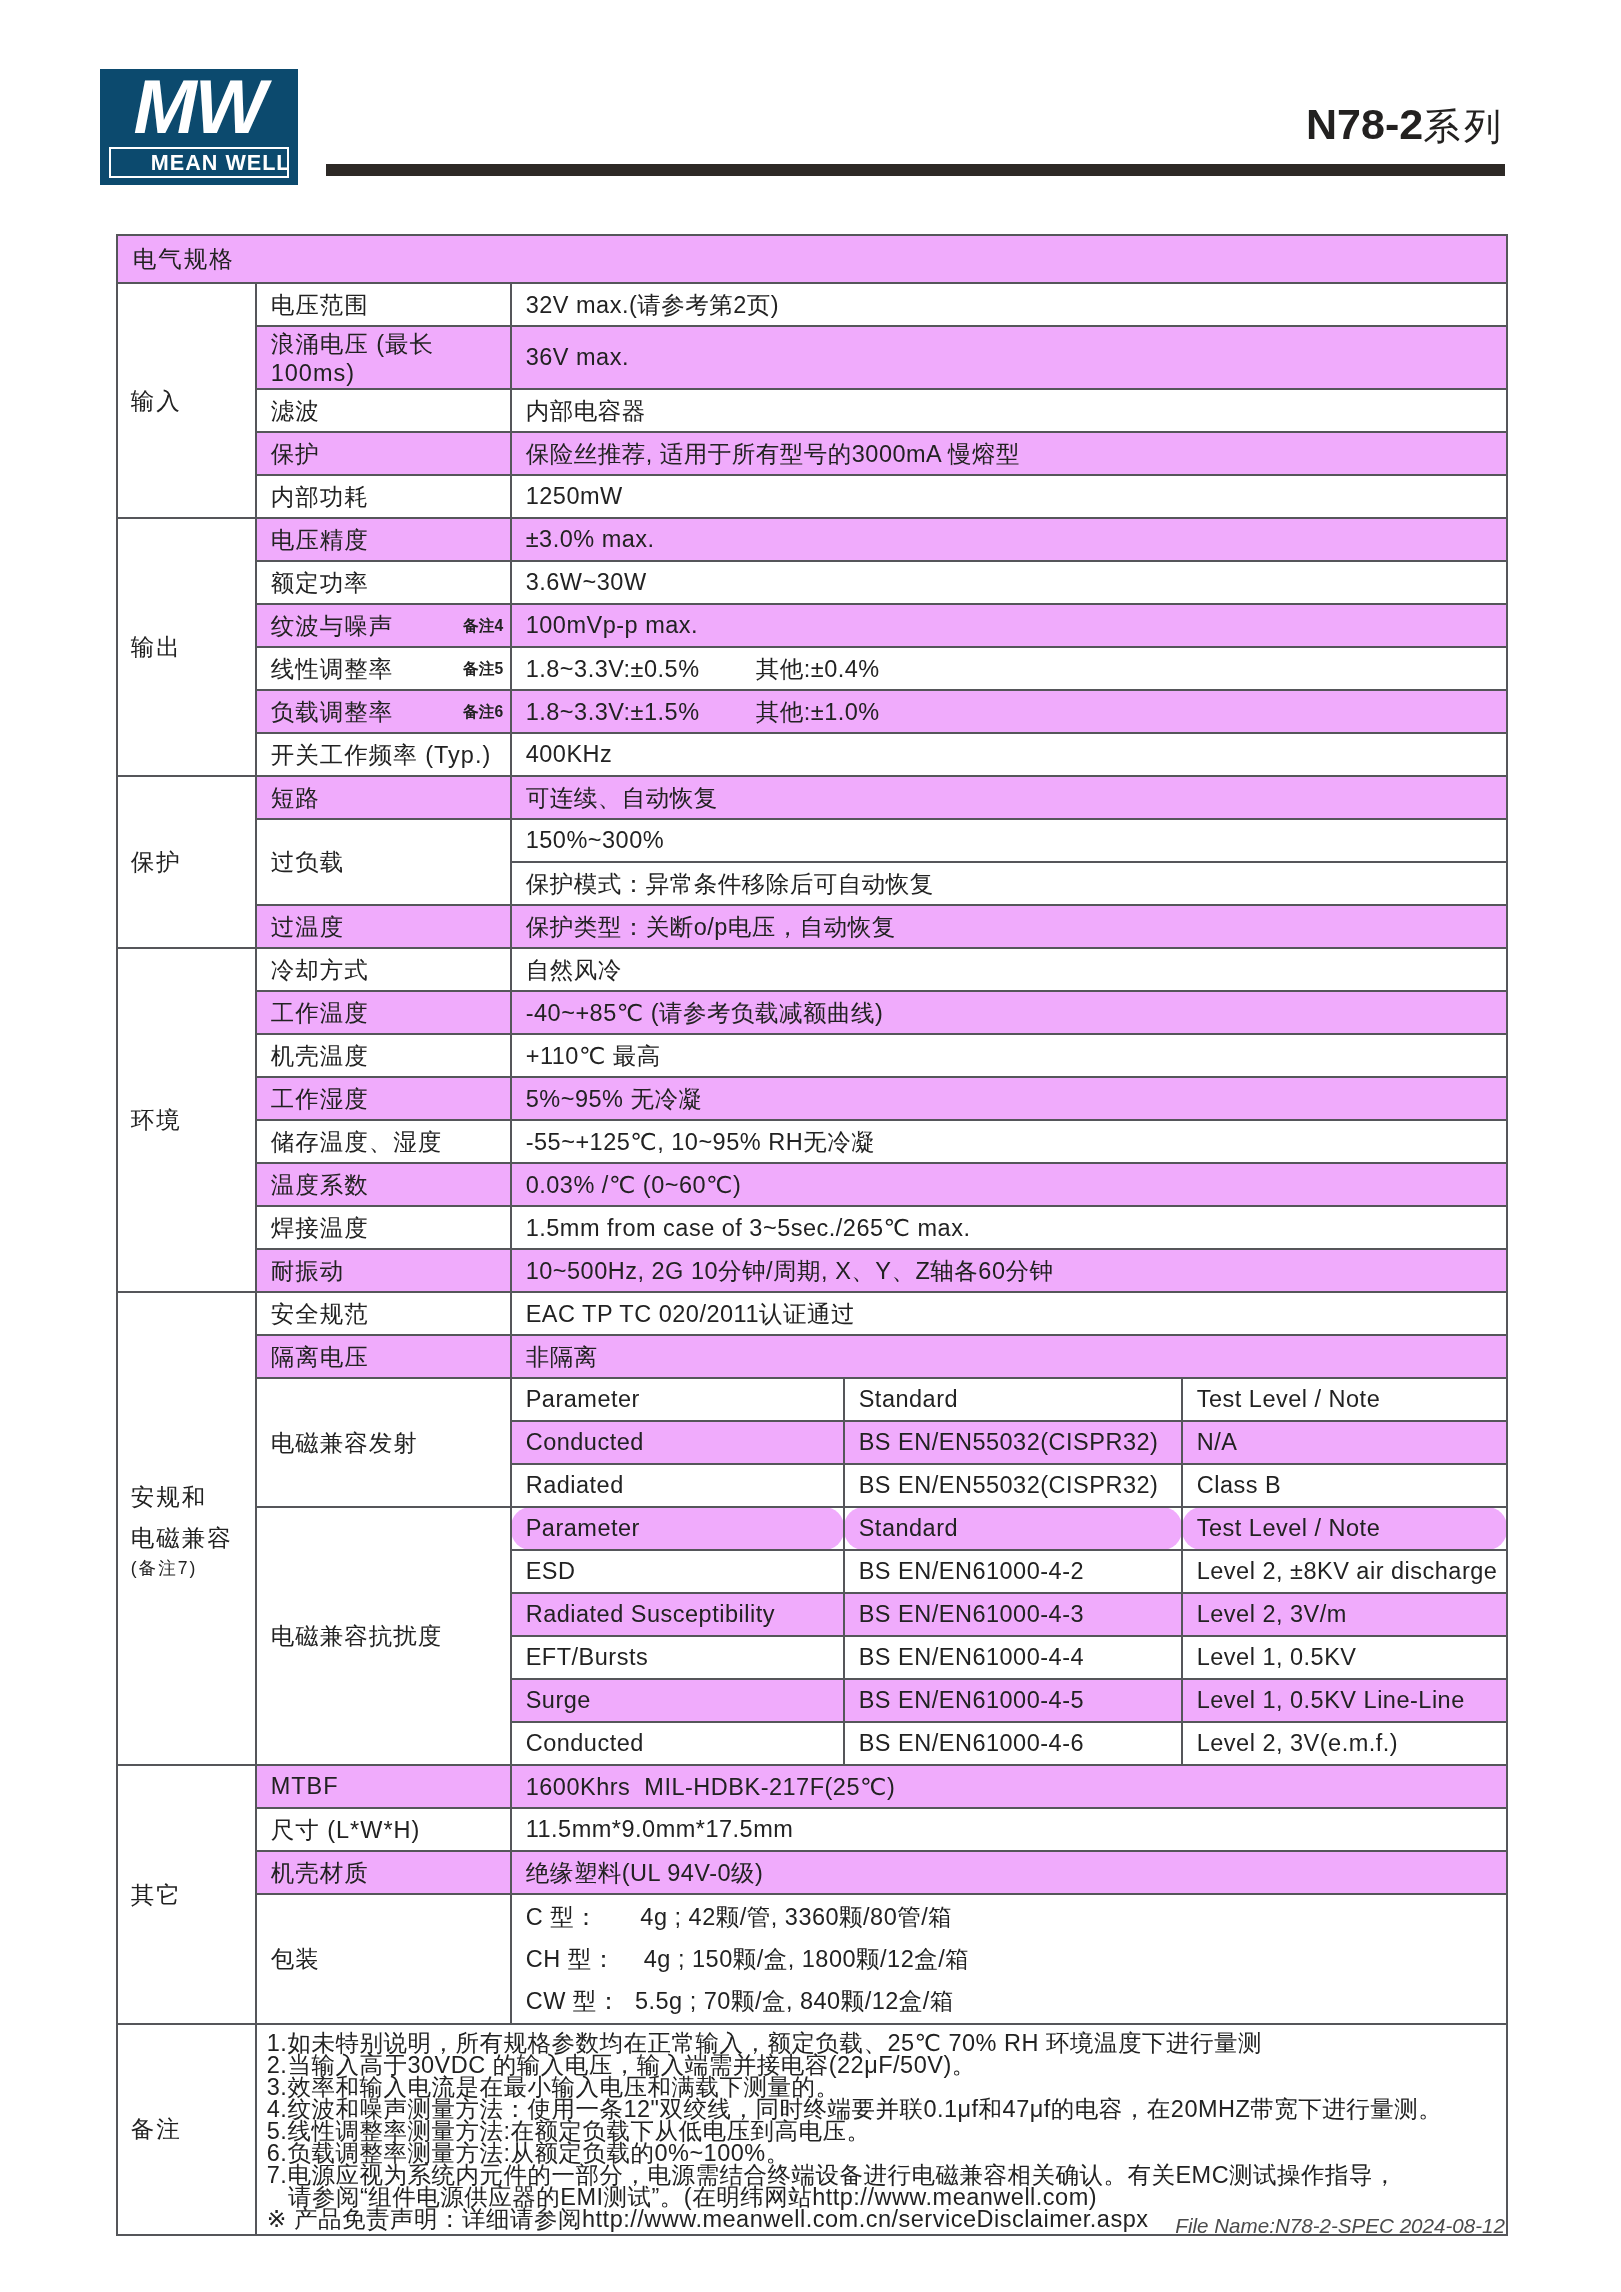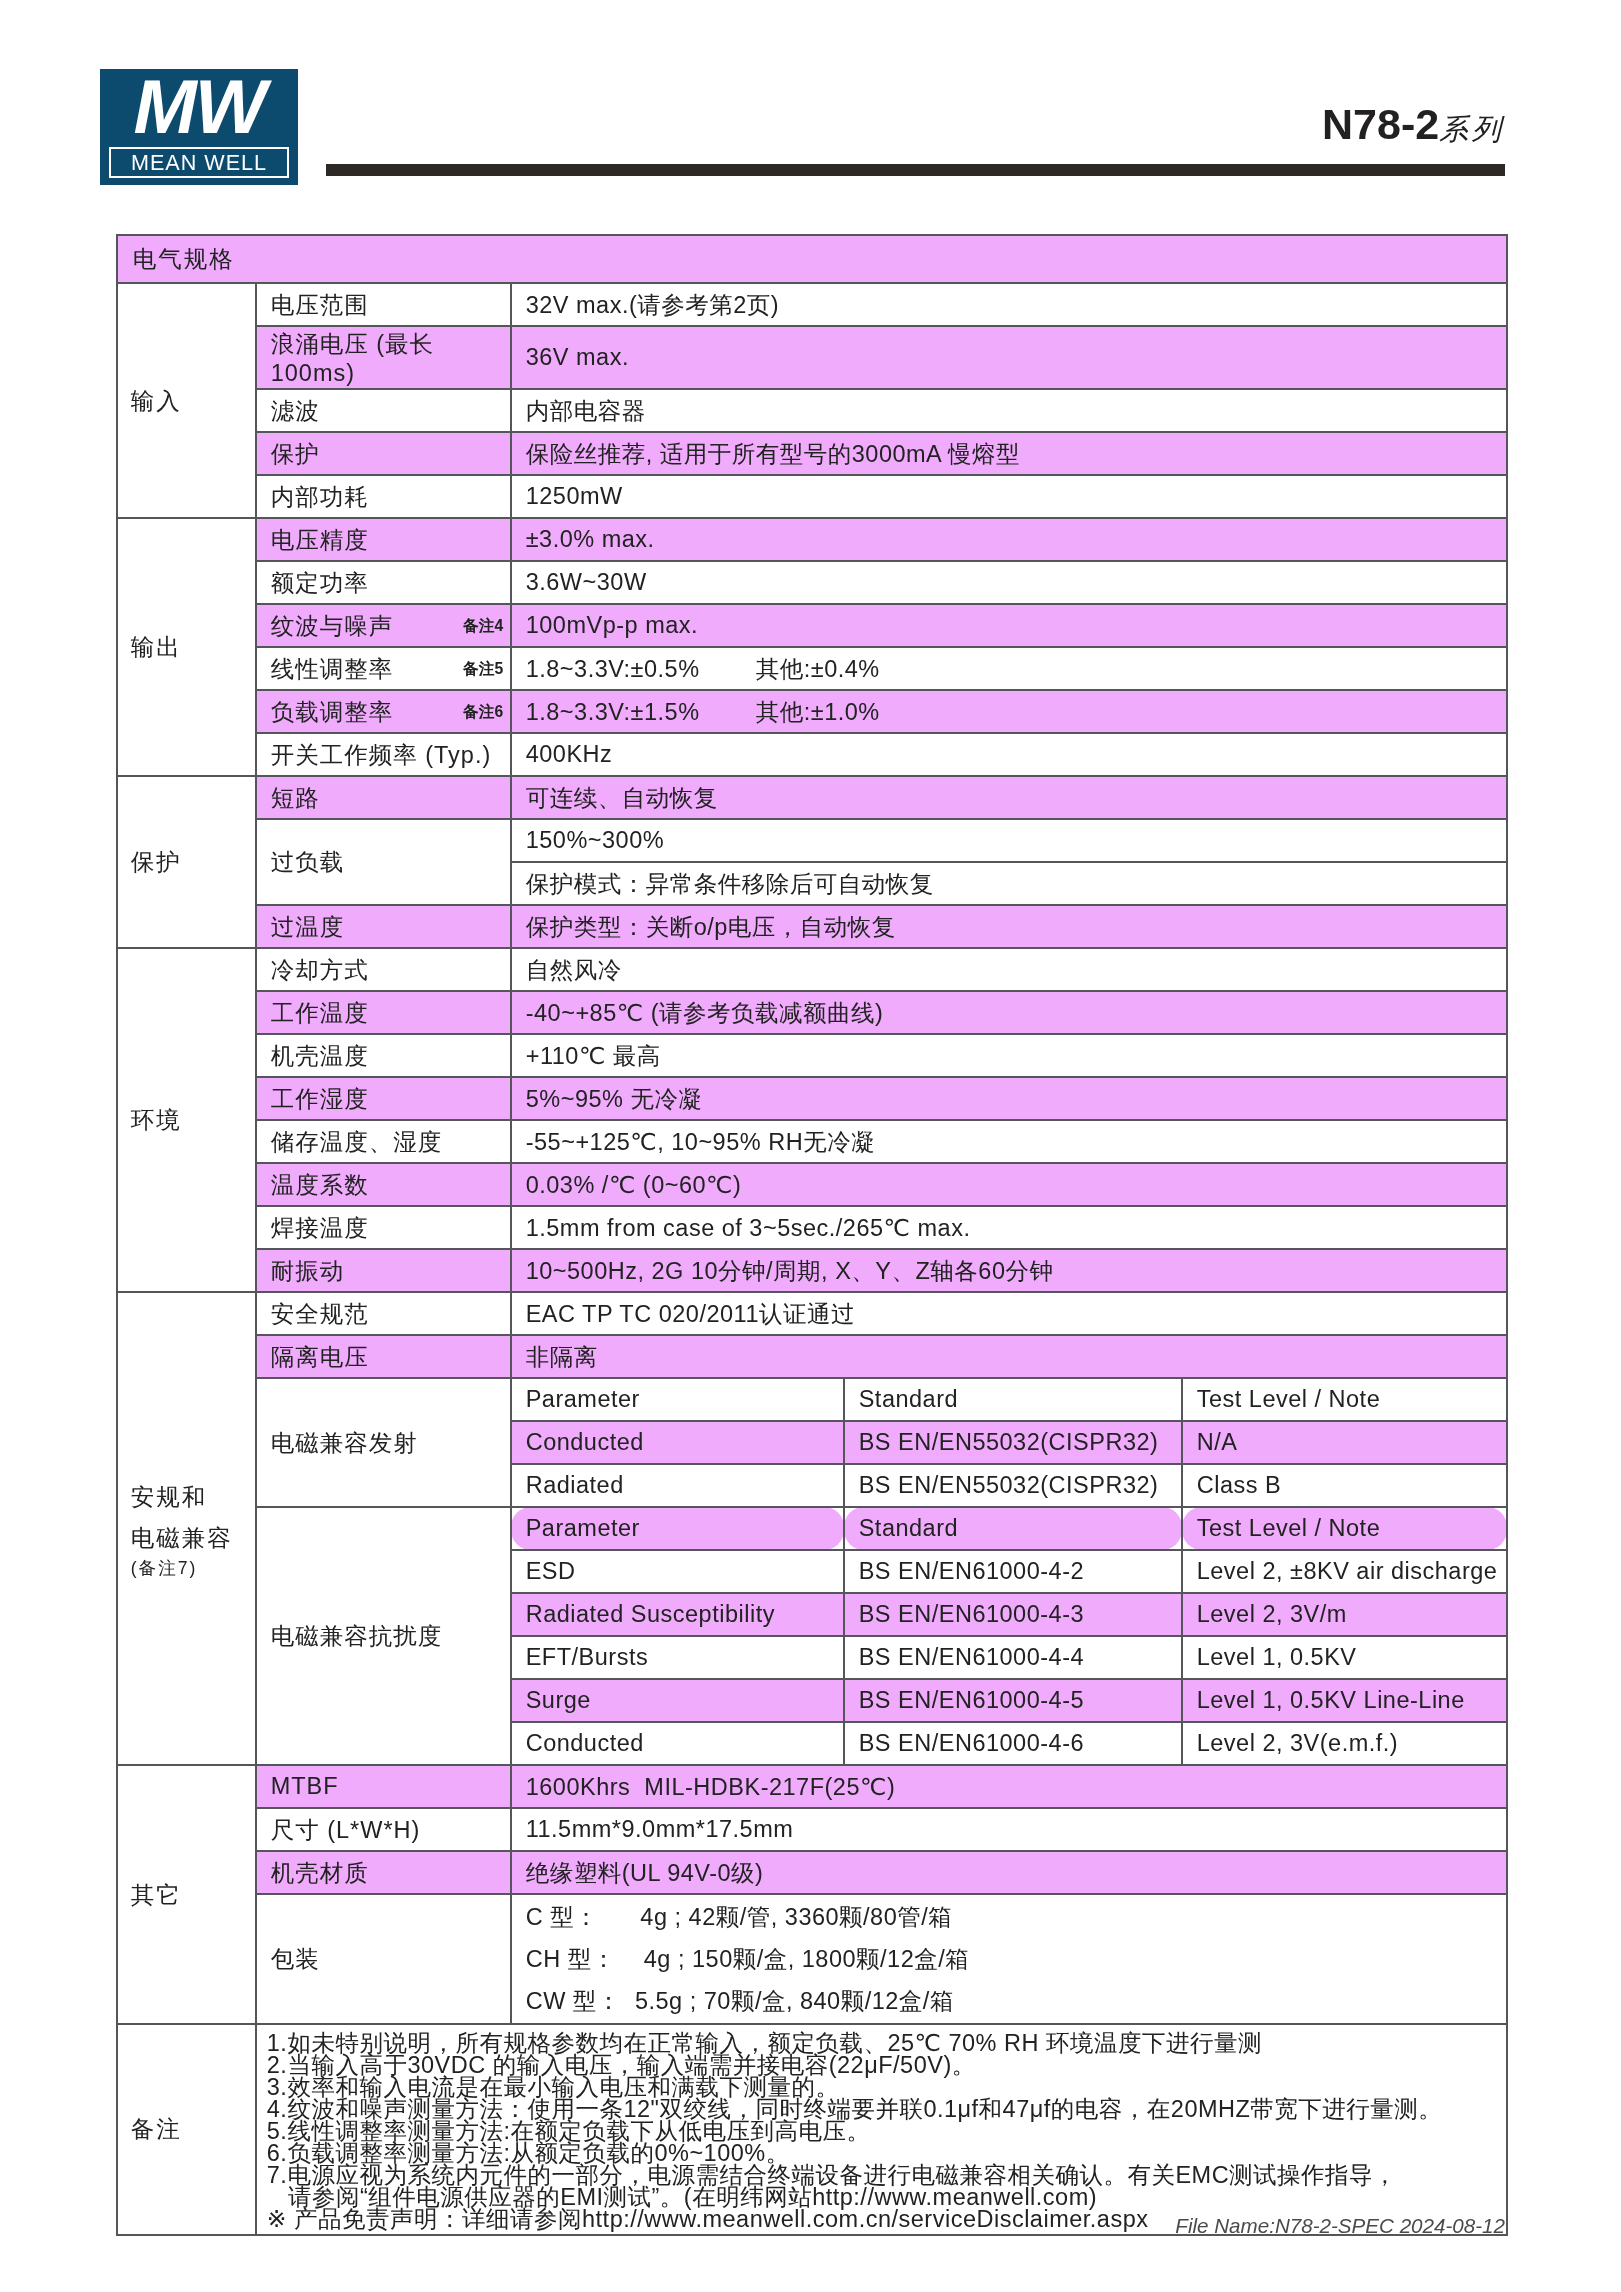--- a/index.html
+++ b/index.html
@@ -4,27 +4,27 @@
 <style>
   html,body{margin:0;padding:0;background:#e8e8e8;}
   .page{position:relative;width:1621px;height:2293px;background:#ffffff;margin:0 auto;
         font-family:"Liberation Sans","DejaVu Sans",sans-serif;color:#1f1f1f;}
 
   
   .logo{position:absolute;left:100px;top:69px;width:198px;height:116px;background:#0c4a6e;}
   .logo-mw{position:absolute;top:-3.9px;left:0;right:0;text-align:center;color:#fff;
            font-size:76px;font-weight:bold;font-style:italic;letter-spacing:-2px;line-height:84px;}
   .logo-brand{position:absolute;left:8.8px;right:8.8px;bottom:6.9px;border:2.9px solid #fff;
-              text-align:center;color:#fff;font-weight:normal;font-size:21.6px;letter-spacing:1px;
-              line-height:27.4px;white-space:nowrap;}
+              text-align:left;color:#fff;font-weight:bold;font-size:21.6px;letter-spacing:1px;
+              line-height:27.4px;white-space:nowrap;padding-left:40px;}
   .title{position:absolute;left:326px;top:100px;font-size:41px;letter-spacing:2px;color:#232120;white-space:nowrap;}
   .title .lat{font-weight:bold;letter-spacing:0;}
   .series{position:absolute;left:1117px;top:100px;width:388px;text-align:right;white-space:nowrap;color:#232120;}
   .series .model{font-size:43px;font-weight:bold;}
-  .series .suffix{font-size:29px;font-style:italic;letter-spacing:3.9px;}
+  .series .suffix{font-size:37px;letter-spacing:3.9px;}
   .bar{position:absolute;left:326px;top:164px;width:1179px;height:11.8px;background:#2d2926;}
 
   
   table.spec{position:absolute;left:116px;top:234px;width:1391px;border-collapse:collapse;
              table-layout:fixed;border:2.9px solid #404144;}
   .spec td{border:2px solid #55565a;vertical-align:middle;overflow:hidden;
            font-size:23.5px;color:#222;text-align:left;}
   .r{height:43px;}
   .rt{height:48px;}
   .rpk{height:129px;}

